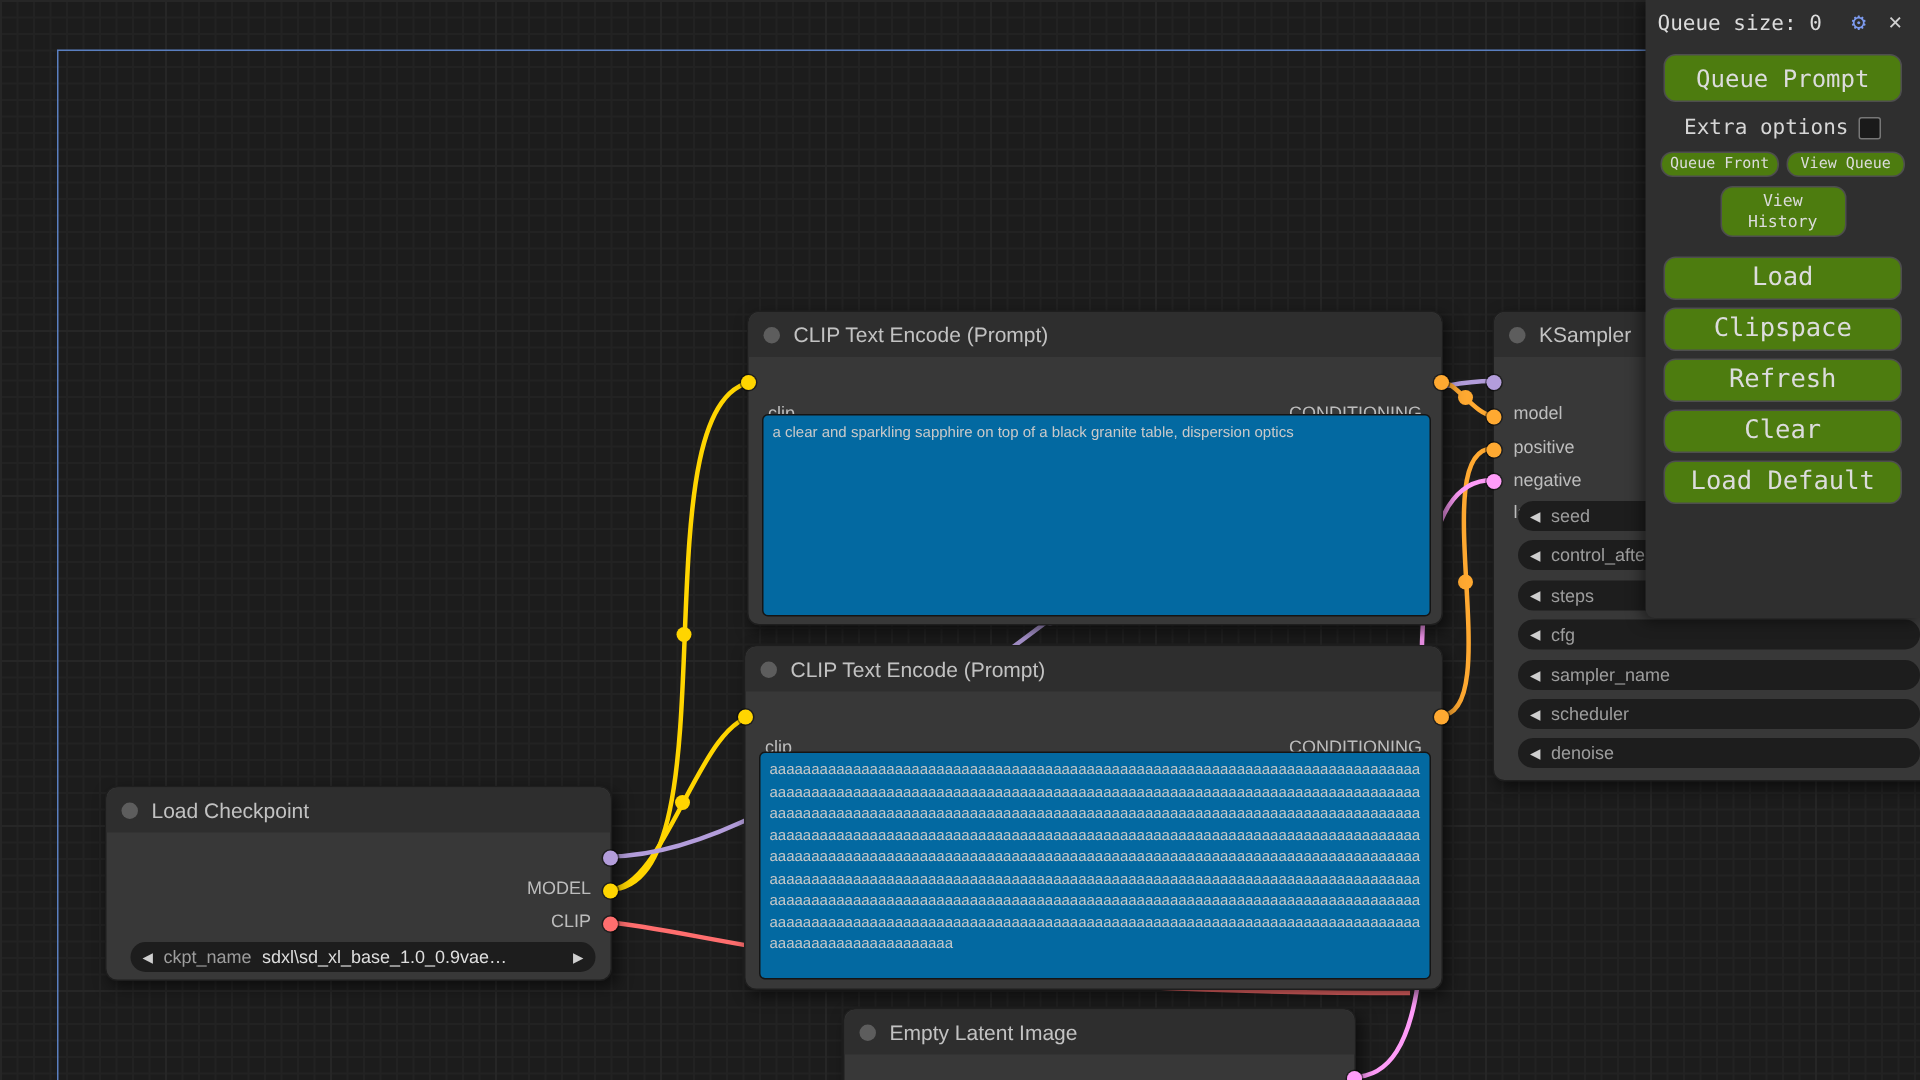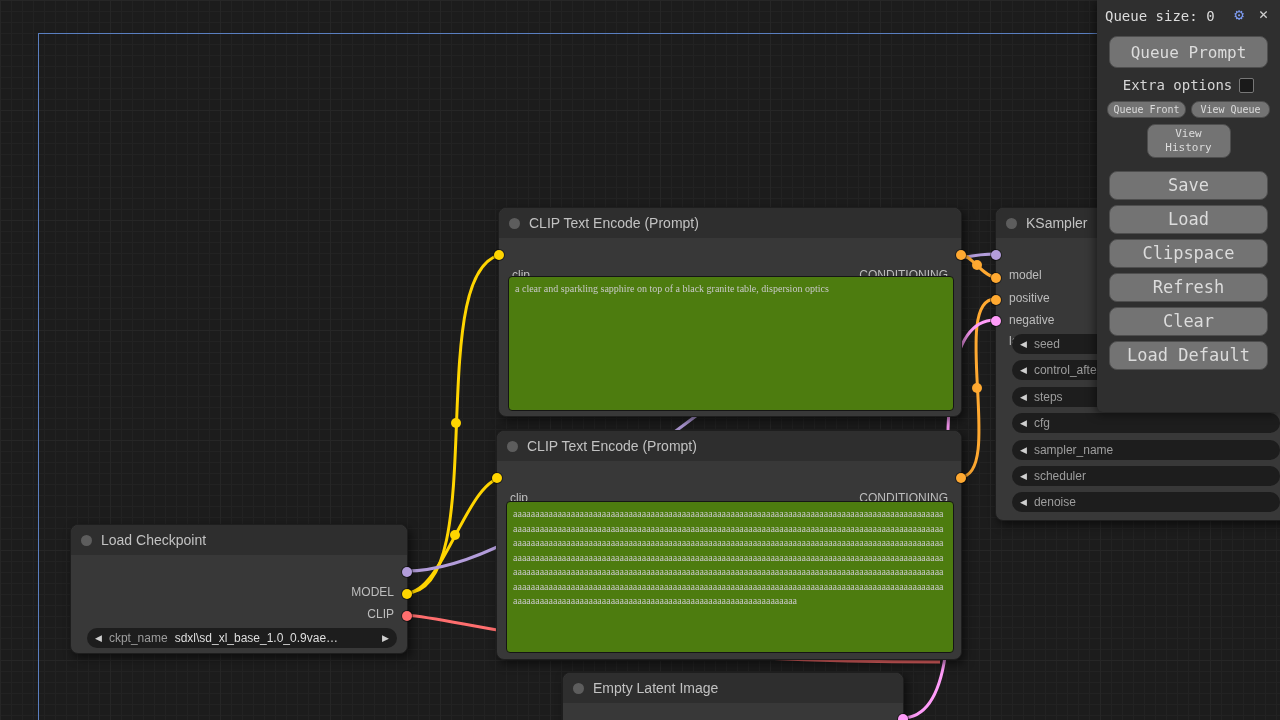--- a/index.html
+++ b/index.html
@@ -24,43 +24,43 @@
     box-shadow:3px 4px 10px rgba(0,0,0,.55);z-index:2;}
   .node-title{position:absolute;left:0;top:0;right:0;height:30px;background:#2e2e2e;
     border-radius:8px 8px 0 0;display:flex;align-items:center;}
   .title-dot{width:11px;height:11px;border-radius:50%;background:#5d5d5d;margin:0 9px 0 10px;flex:none;}
   .title-text{font-size:14px;color:#c2c2c2;white-space:nowrap;}
   .slot{position:absolute;height:20px;display:flex;align-items:center;gap:8px;}
   .slot.in{left:-5px;}
   .slot.out{right:-5px;flex-direction:row-reverse;}
   .sdot{width:10px;height:10px;border-radius:50%;box-shadow:0 0 0 1px rgba(0,0,0,.45);flex:none;}
   .slabel{font-size:12px;color:#bdbdbd;white-space:nowrap;margin-top:40px;}
-  .node-textarea{position:absolute;background:#4d7c0f;border:1px solid #151515;border-radius:4px;
-    padding:5px 6px;font-family:Liberation Serif, serif;font-size:10px;line-height:14.5px;
+  .node-textarea{position:absolute;background:#0369a1;border:1px solid #151515;border-radius:4px;
+    padding:5px 6px;font-family:Liberation Sans, sans-serif;font-size:10px;line-height:14.5px;
     color:#c9c9c9;overflow:hidden;word-break:break-all;white-space:pre-wrap;}
   .widget{position:absolute;height:20px;background:#1d1d1d;border-radius:10px;
     display:flex;align-items:center;padding:0 8px;gap:7px;overflow:hidden;}
   .warr{font-size:9px;color:#cfcfcf;flex:none;line-height:1;}
   .wlabel{font-size:12px;color:#9d9d9d;white-space:nowrap;}
   .wvalue{font-size:12px;color:#dedede;flex:1;text-align:left;white-space:nowrap;
     overflow:hidden;text-overflow:ellipsis;}
 
   
   .c-model{background:#B39DDB;} .c-clip{background:#FFD500;} .c-vae{background:#FF6E6E;}
   .c-cond{background:#FFA931;} .c-latent{background:#FF9CF9;}
 
   
   .menu{position:absolute;left:1097px;top:0;width:183px;height:412px;background:#2f2f2f;
     z-index:10;box-shadow:-2px 2px 10px rgba(0,0,0,.5);border-radius:0 0 0 6px;
     font-family:"DejaVu Sans Mono",monospace;color:#d6d6d6;}
   .menu-header{position:relative;height:30px;}
   .queue-size{position:absolute;left:8px;top:8px;font-size:14px;color:#dcdcdc;white-space:nowrap;}
   .gear{position:absolute;right:36px;top:7px;font-size:16px;color:#7d9bf0;cursor:pointer;line-height:1;}
   .closex{position:absolute;right:12px;top:7px;font-size:15px;color:#d0d0d0;cursor:pointer;line-height:1;}
-  .mbtn{display:block;background:#737373;border:1px solid #4e4e4e;border-radius:8px;color:#dcdcdc;
+  .mbtn{display:block;background:#4d7c0f;border:1px solid #4e4e4e;border-radius:8px;color:#dcdcdc;
     font-family:"DejaVu Sans Mono",monospace;cursor:pointer;}
   .queue-prompt{margin:6px 12px 0;width:159px;height:32px;font-size:16px;}
   .extra-row{display:flex;align-items:center;justify-content:center;gap:7px;margin-top:9px;font-size:14px;}
   .chk{width:13px;height:13px;border:1px solid #777;background:#1a1a1a;border-radius:2px;display:inline-block;cursor:pointer;}
   .small-row{display:flex;gap:5px;margin:8px 10px 0;}
   .small-btn{flex:1;font-size:10px;padding:2px 2px;border-radius:8px;}
   .view-history{margin:6px auto 0;width:84px;font-size:11px;line-height:1.25;padding:2px 6px;border-radius:8px;}
   .actions{margin-top:13px;}
   .action-btn{margin:5px 12px;width:159px;height:29px;font-size:17px;}
 </style>
@@ -220,21 +220,20 @@
     <div class="extra-row">
       <span>Extra options</span>
       <span class="chk"></span>
     </div>
     <div class="small-row">
       <button class="mbtn small-btn">Queue Front</button>
       <button class="mbtn small-btn">View Queue</button>
     </div>
     <button class="mbtn view-history">View History</button>
     <div class="actions">
-      <button class="mbtn action-btn">Save</button>
       <button class="mbtn action-btn">Load</button>
       <button class="mbtn action-btn">Clipspace</button>
       <button class="mbtn action-btn">Refresh</button>
       <button class="mbtn action-btn">Clear</button>
       <button class="mbtn action-btn">Load Default</button>
     </div>
   </div>
 
 </div>
 

